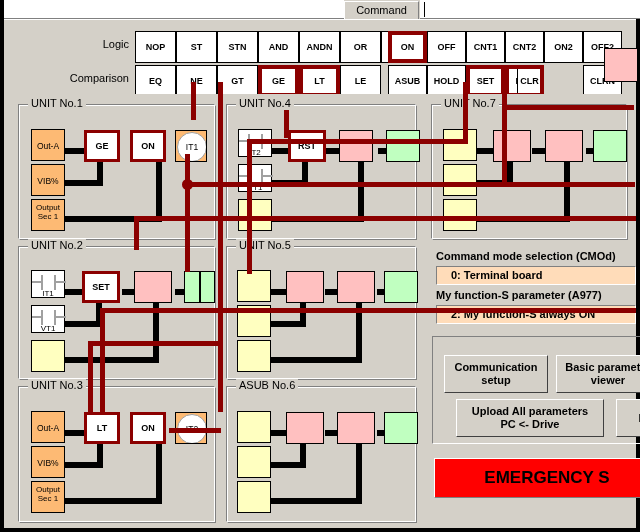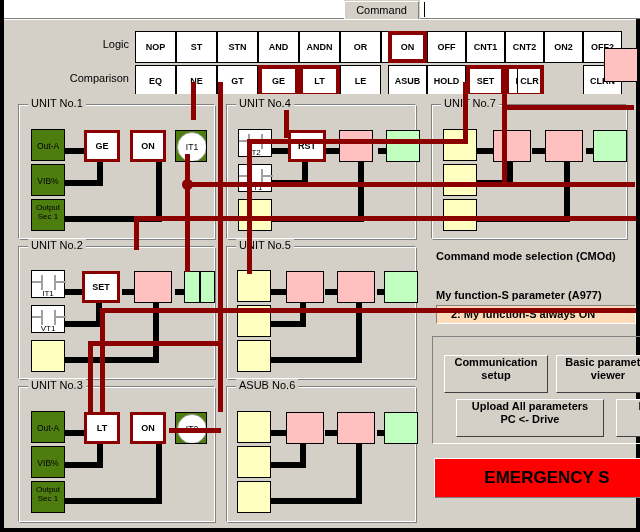--- a/index.html
+++ b/index.html
@@ -45,21 +45,21 @@
      left:10px;top:-7px;line-height:13px;white-space:nowrap;}
 
   
   .unit{position:absolute;background:#d4d0c8;}
   .unitbox{position:absolute;left:0;top:0;right:0;bottom:0;border:1px solid #808080;
      border-right-color:#fff;border-bottom-color:#fff;box-sizing:border-box;}
   .unitbox2{position:absolute;left:1px;top:1px;right:-1px;bottom:-1px;border:1px solid #fff;
      border-right-color:#808080;border-bottom-color:#808080;box-sizing:border-box;}
 
   
-  .el{position:absolute;box-sizing:border-box;border:1px solid #000;background:#4d7c0f;
+  .el{position:absolute;box-sizing:border-box;border:1px solid #000;background:#fdba74;
       font-size:8.5px;color:#000;text-align:center;overflow:hidden;}
   .el.lbl2{font-size:8px;}
   .el .t{display:block;}
   .yellow{background:#ffffc0;}
   .pink{background:#ffc0c0;}
   .green{background:#c0ffc0;}
   .circle{border-radius:50%;border:1px solid #a0a0a0;background:#fff;}
   .opbtn{position:absolute;background:#fff;border:3px solid #8b0000;box-sizing:border-box;
      font-size:9px;font-weight:bold;text-align:center;color:#000;}
   .wire{position:absolute;background:#000;}
@@ -70,21 +70,21 @@
   .contact .hz{position:absolute;height:2px;background:#a0a0a0;}
   .contact .cname{position:absolute;left:0;right:0;bottom:-1px;text-align:center;font-size:8px;color:#000;}
 
   
   .sel-label{position:absolute;font-size:11px;color:#000;white-space:nowrap;}
   .sel-field{position:absolute;background:#ffdcb9;border:1px solid #808080;
      border-right-color:#fff;border-bottom-color:#fff;box-sizing:border-box;
      font-size:11px;line-height:17px;padding-left:14px;color:#000;overflow:hidden;white-space:nowrap;}
   .gbtn{position:absolute;background:#d4d0c8;border:1px solid #fff;
      border-right-color:#404040;border-bottom-color:#404040;box-sizing:border-box;
-     font-size:11px;text-align:center;color:#000;display:flex;align-items:flex-start;justify-content:center;}
+     font-size:11px;text-align:center;color:#000;display:flex;align-items:center;justify-content:center;}
   .gbtn .l2{display:block;line-height:13px;white-space:pre-line;}
   .emerg{position:absolute;background:#ff0000;border:1px solid #fff;
      border-right-color:#808080;border-bottom-color:#808080;box-sizing:border-box;
      color:#000;font-size:17px;text-align:center;line-height:38px;white-space:nowrap;overflow:hidden;}
 </style>
 </head>
 <body>
 
 <div class="app">
 
@@ -379,20 +379,21 @@
       <div class="el yellow" style="left:11px;top:25px;width:34px;height:32px;"></div>
       <div class="el yellow" style="left:11px;top:60px;width:34px;height:32px;"></div>
       <div class="el yellow" style="left:11px;top:95px;width:34px;height:32px;"></div>
       <div class="el pink" style="left:60px;top:26px;width:38px;height:32px;"></div>
       <div class="el pink" style="left:111px;top:26px;width:38px;height:32px;"></div>
       <div class="el green" style="left:158px;top:26px;width:34px;height:32px;"></div>
     </div>
 
     <div style="position:absolute;left:418px;top:148px;width:214px;height:286px;font-weight:bold;">
       <div class="sel-label" style="left:14px;top:8px;">Command mode selection (CMOd)</div>
+      <div class="sel-field" style="left:14px;top:24px;width:200px;height:19px;">0: Terminal board</div>
       <div class="sel-label" style="left:14px;top:47px;">My function-S parameter (A977)</div>
       <div class="sel-field" style="left:14px;top:63px;width:200px;height:19px;">2: My function-S always ON</div>
 
       <div class="grp" style="left:10px;top:94px;width:212px;height:108px;">
         <div class="inner"></div>
       </div>
 
       <div class="gbtn" style="left:22px;top:113px;width:104px;height:38px;">
           <span class="l2">Communication
 setup</span>

